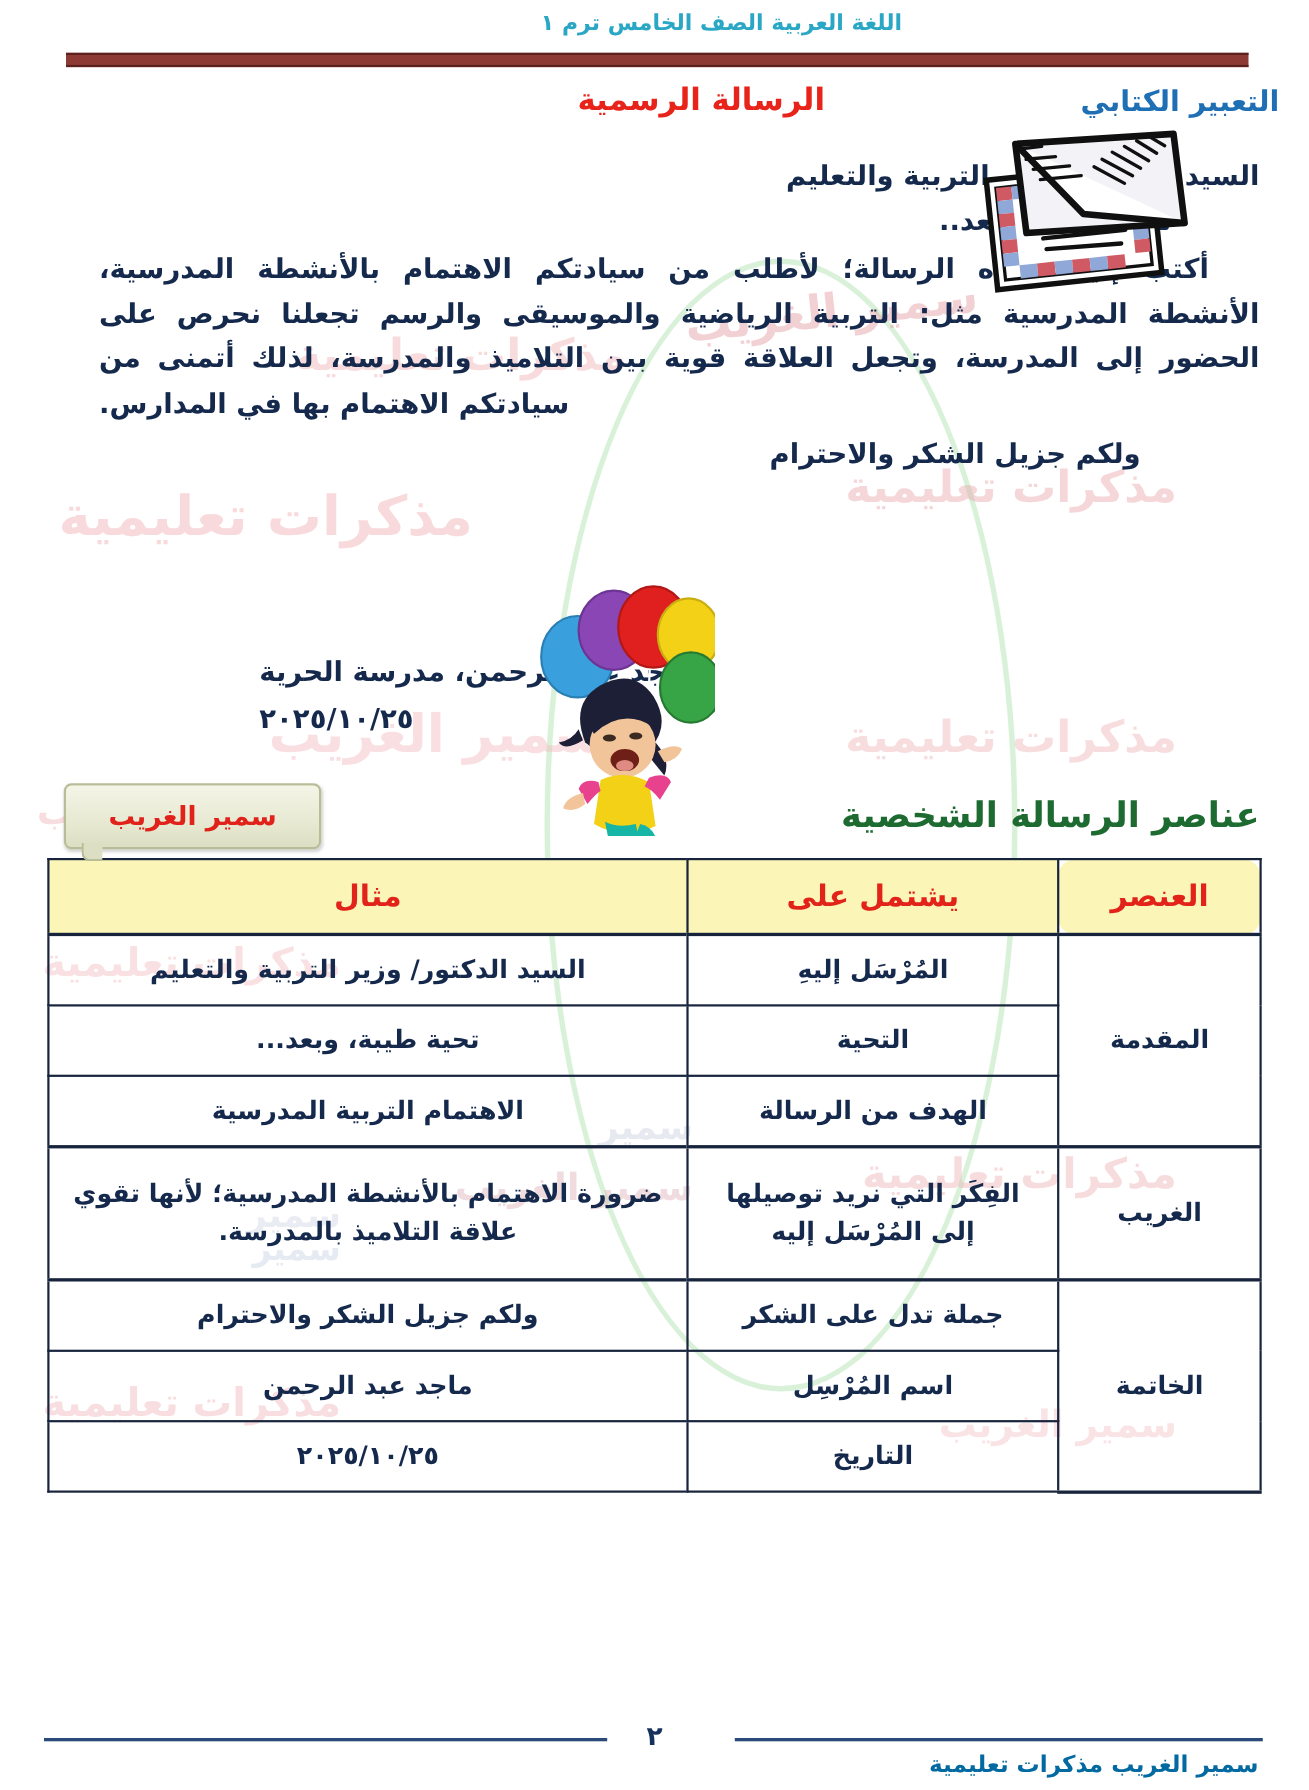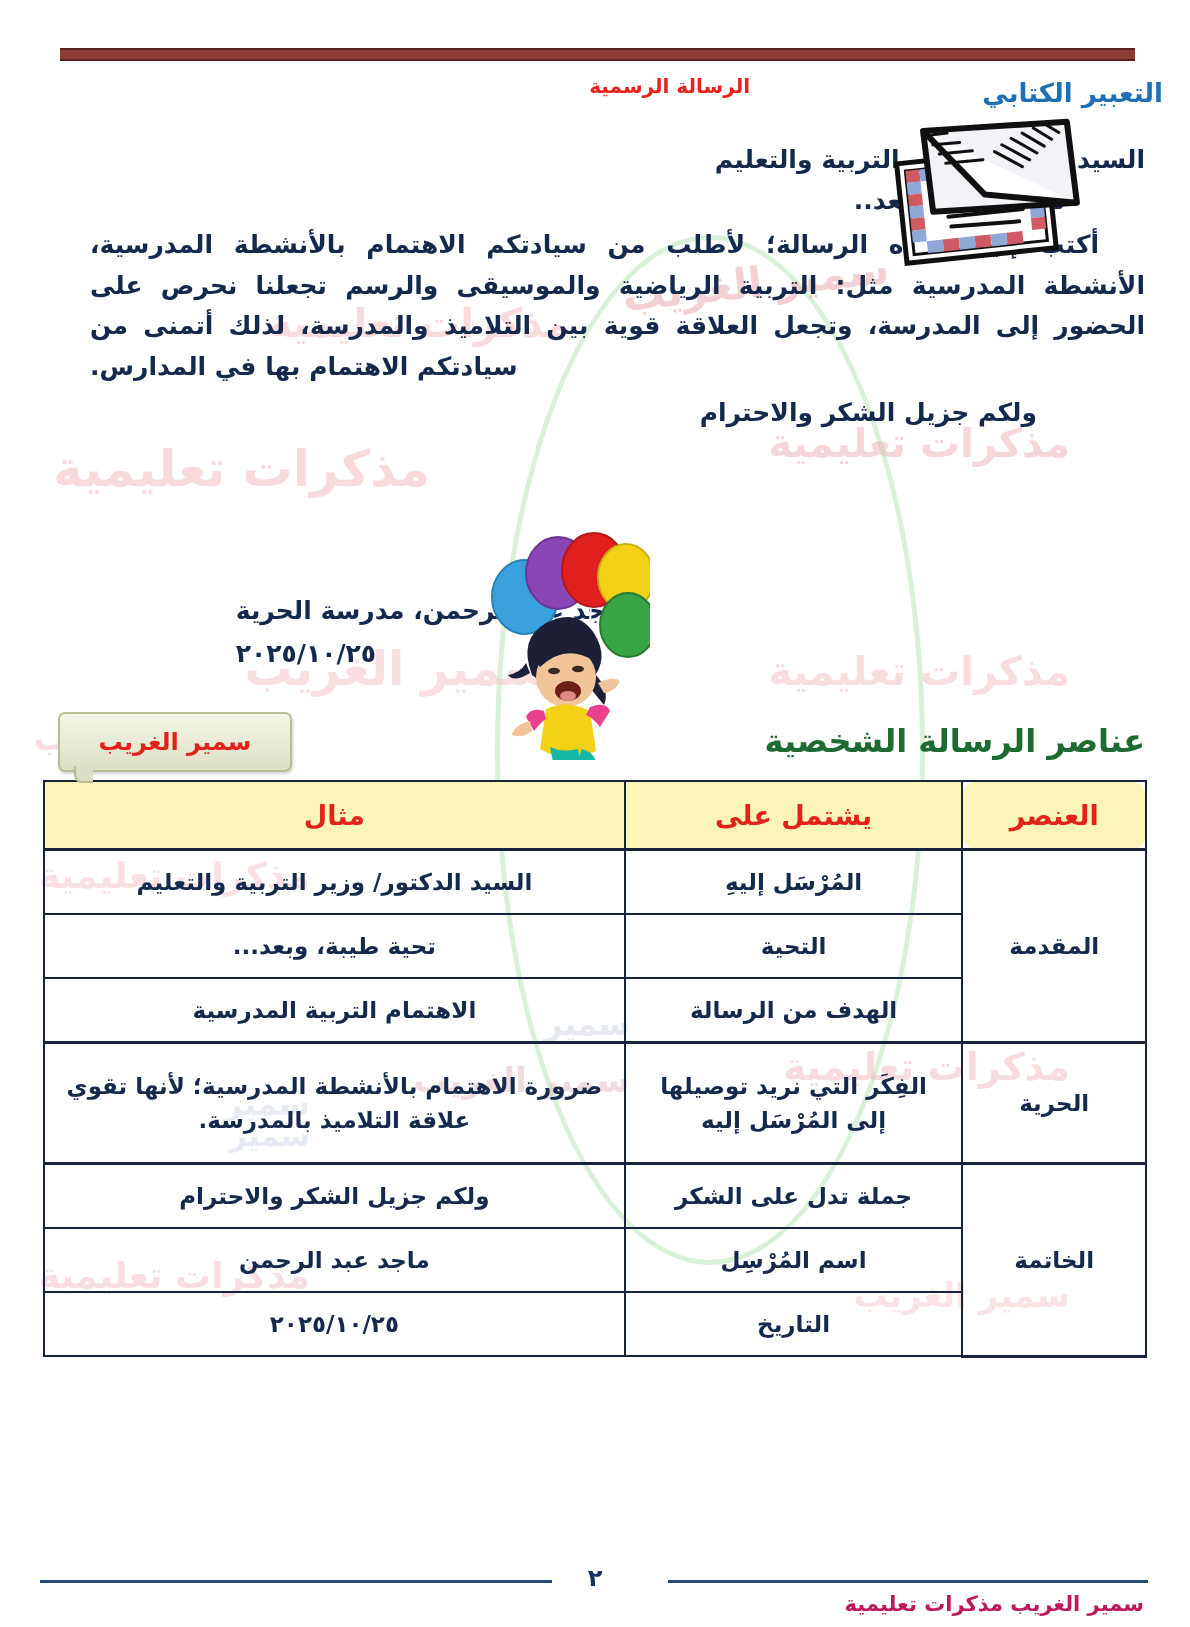--- a/index.html
+++ b/index.html
@@ -95,21 +95,21 @@
     right: 27px;
     font-size: 26px;
     font-weight: bold;
     color: #1f6fb5;
     z-index: 3;
   }
   .doc-title {
     position: absolute;
     top: 74px;
     right: 440px;
-    font-size: 20px;
+    font-size: 28px;
     font-weight: bold;
     color: #e8231a;
     z-index: 3;
   }
 
   
   .letter {
     position: absolute;
     top: 140px;
     right: 45px;
@@ -292,21 +292,21 @@
     font-size: 24px;
     font-weight: bold;
     color: #16315c;
   }
   .foot-credit {
     position: absolute;
     top: 40px;
     right: 46px;
     font-size: 21px;
     font-weight: bold;
-    color: #be185d;
+    color: #0369a1;
   }
 </style>
 </head>
 <body>
 
 <div class="wm-layer">
   <div class="wm-ellipse"></div>
   <div class="wm wm-a">سمير الغريب</div>
   <div class="wm wm-b">مذكرات تعليمية</div>
   <div class="wm wm-c">مذكرات تعليمية</div>
@@ -318,20 +318,21 @@
   <div class="wm wm-i">سمير</div>
   <div class="wm wm-j">مذكرات تعليمية</div>
   <div class="wm wm-k">سمير الغريب</div>
   <div class="wm wm-l">سمير</div>
   <div class="wm wm-m">مذكرات تعليمية</div>
   <div class="wm wm-n">سمير الغريب</div>
   <div class="wm wm-o">سمير</div>
 </div>
 
 <div class="page-head">
+  <div class="head-title">اللغة العربية الصف الخامس  ترم ١</div>
   <div class="head-rule"></div>
 </div>
 
 <div class="kind-label">التعبير الكتابي</div>
 <div class="doc-title">الرسالة الرسمية</div>
 
 <div class="envelopes">
   <svg viewBox="0 0 215 180" width="215" height="180" aria-hidden="true">
     <g transform="rotate(-6 107 90)">
       <rect x="14" y="62" width="150" height="100" fill="#ffffff" stroke="#101010" stroke-width="5"></rect>
@@ -442,21 +443,21 @@
     <tr>
       <td>التحية</td>
       <td>تحية طيبة، وبعد...</td>
     </tr>
     <tr>
       <td>الهدف من الرسالة</td>
       <td>الاهتمام التربية المدرسية</td>
     </tr>
 
     <tr class="group-start">
-      <td class="group-cell" rowspan="1">الحرية</td>
+      <td class="group-cell" rowspan="1">الغريب</td>
       <td class="cell-two-line" style="height:118px">الفِكَر التي نريد توصيلها إلى المُرْسَل إليه</td>
       <td class="cell-two-line">ضرورة الاهتمام بالأنشطة المدرسية؛ لأنها تقوي علاقة التلاميذ بالمدرسة.</td>
     </tr>
 
     <tr class="group-start">
       <td class="group-cell" rowspan="3">الخاتمة</td>
       <td>جملة تدل على الشكر</td>
       <td>ولكم جزيل الشكر والاحترام</td>
     </tr>
     <tr>

